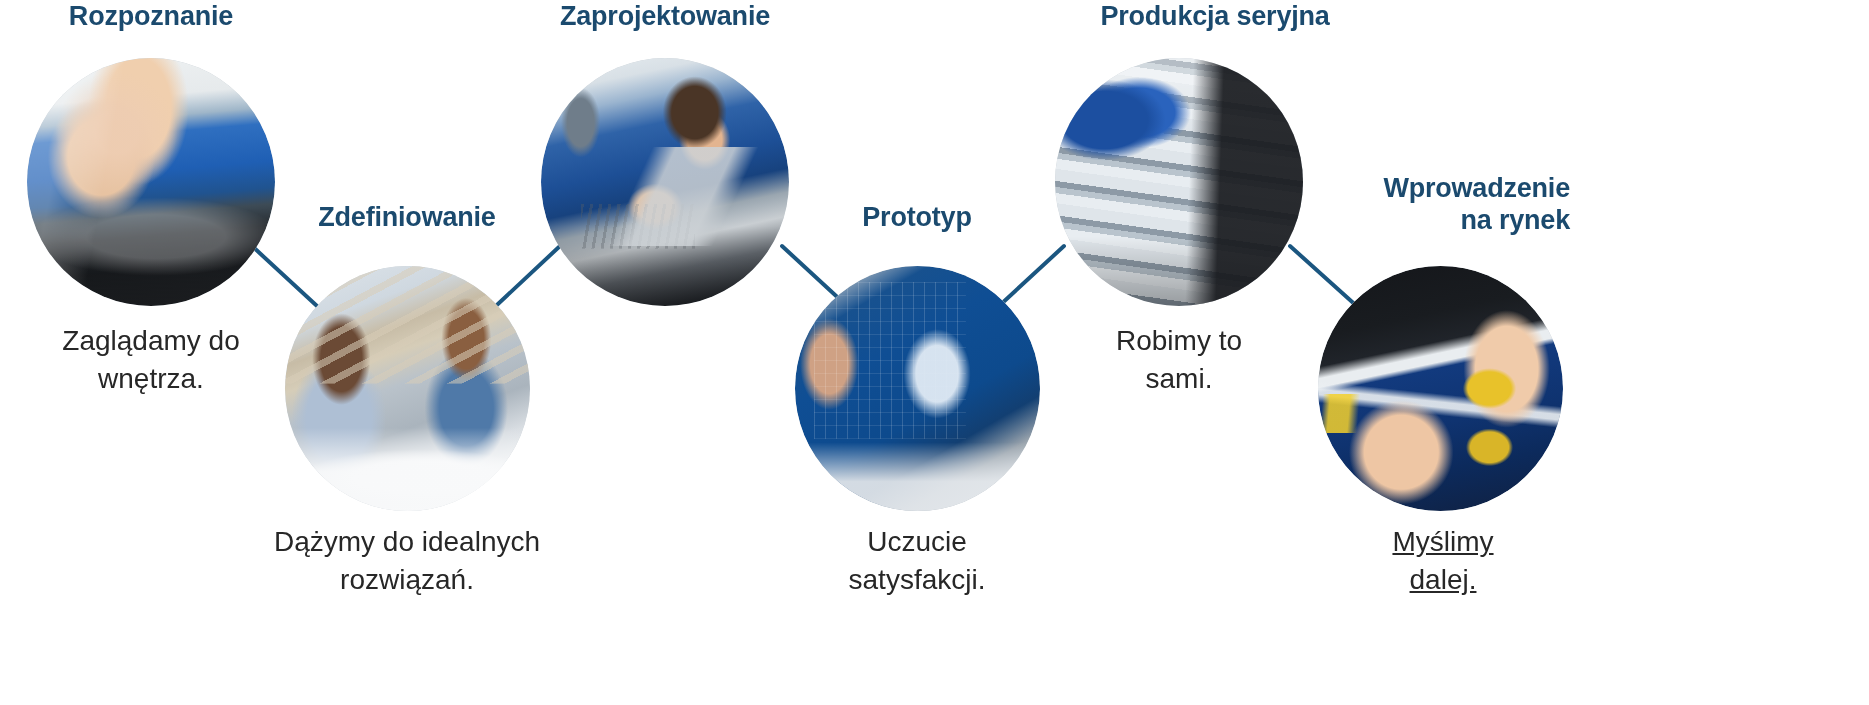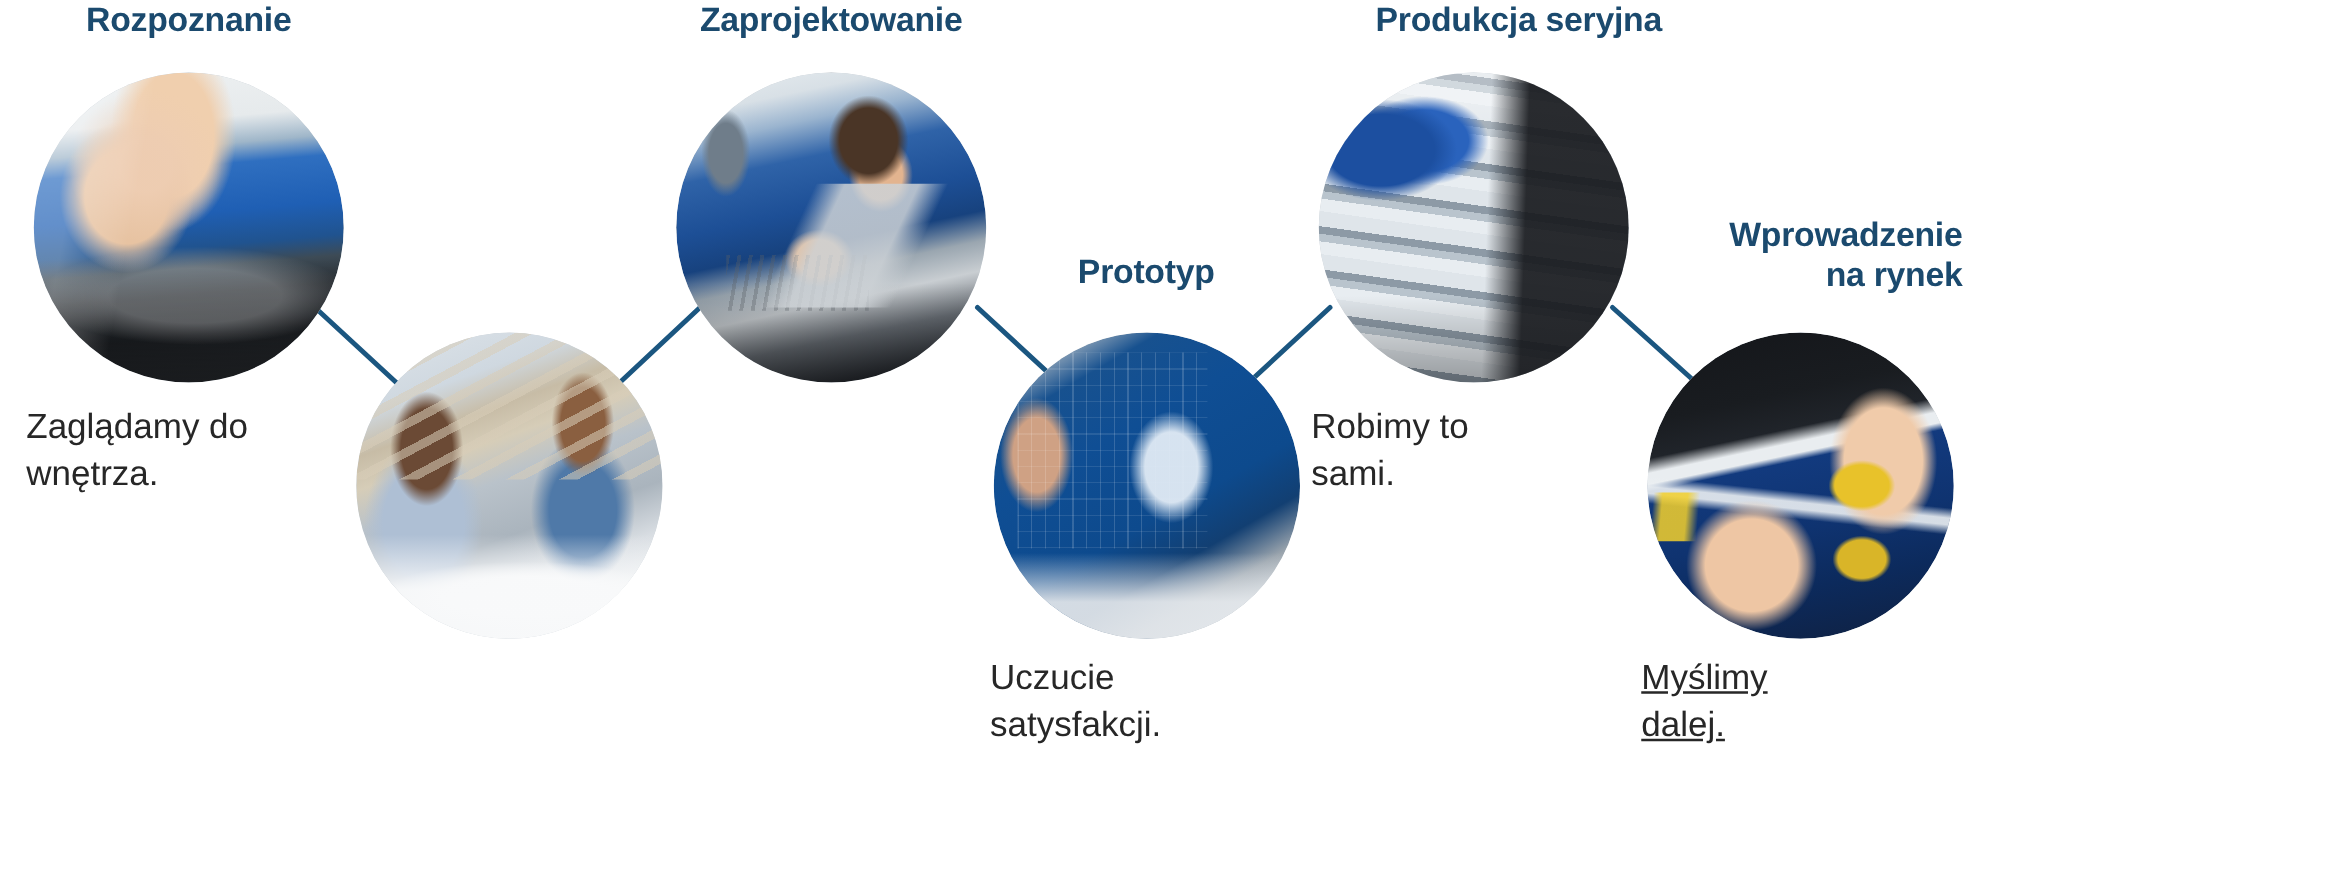--- a/index.html
+++ b/index.html
@@ -62,21 +62,21 @@
   }
 
   
   .caption {
     position: absolute;
     z-index: 5;
     color: #272727;
     font-weight: 400;
     font-size: 28px;
     line-height: 1.36;
-    text-align: left;
+    text-align: center;
     white-space: pre-line;
   }
 
   
 
   
   .img-inspection {
     background:
       radial-gradient(circle at 36% 30%, rgba(238,205,178,0.95) 0 9%, rgba(238,205,178,0) 26%),
       radial-gradient(ellipse 30% 34% at 30% 40%, #e7c3a2 0 45%, rgba(231,195,162,0) 72%),
@@ -230,20 +230,23 @@
   <div class="node" style="left:27px; top:58px; width:248px; height:248px;">
     <div class="photo img-inspection"></div>
   </div>
   <div class="stage-title" style="left:21px; top:1px; width:260px;">Rozpoznanie</div>
   <div class="caption" style="left:21px; top:322px; width:260px;">Zaglądamy do
 wnętrza.</div>
 
   <div class="node" style="left:285px; top:266px; width:245px; height:245px;">
     <div class="photo img-team"></div>
   </div>
+  <div class="stage-title" style="left:277px; top:202px; width:260px;">Zdefiniowanie</div>
+  <div class="caption" style="left:252px; top:523px; width:310px;">Dążymy do idealnych
+rozwiązań.</div>
 
   <div class="node" style="left:541px; top:58px; width:248px; height:248px;">
     <div class="photo img-diagnostics"></div>
   </div>
   <div class="stage-title" style="left:535px; top:1px; width:260px;">Zaprojektowanie</div>
 
   <div class="node" style="left:795px; top:266px; width:245px; height:245px;">
     <div class="photo img-cad"></div>
   </div>
   <div class="stage-title" style="left:787px; top:202px; width:260px;">Prototyp</div>

